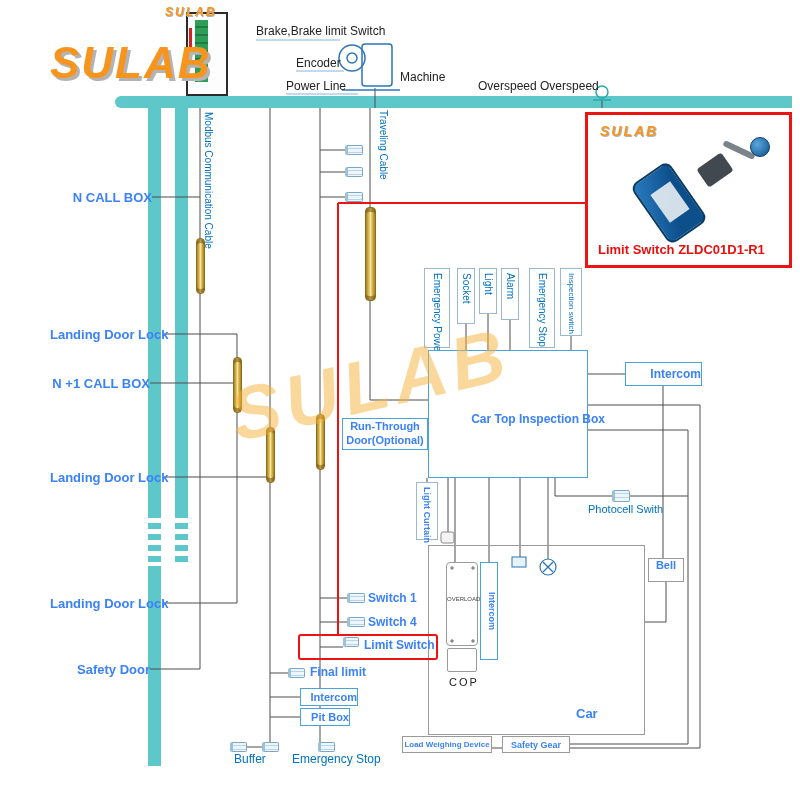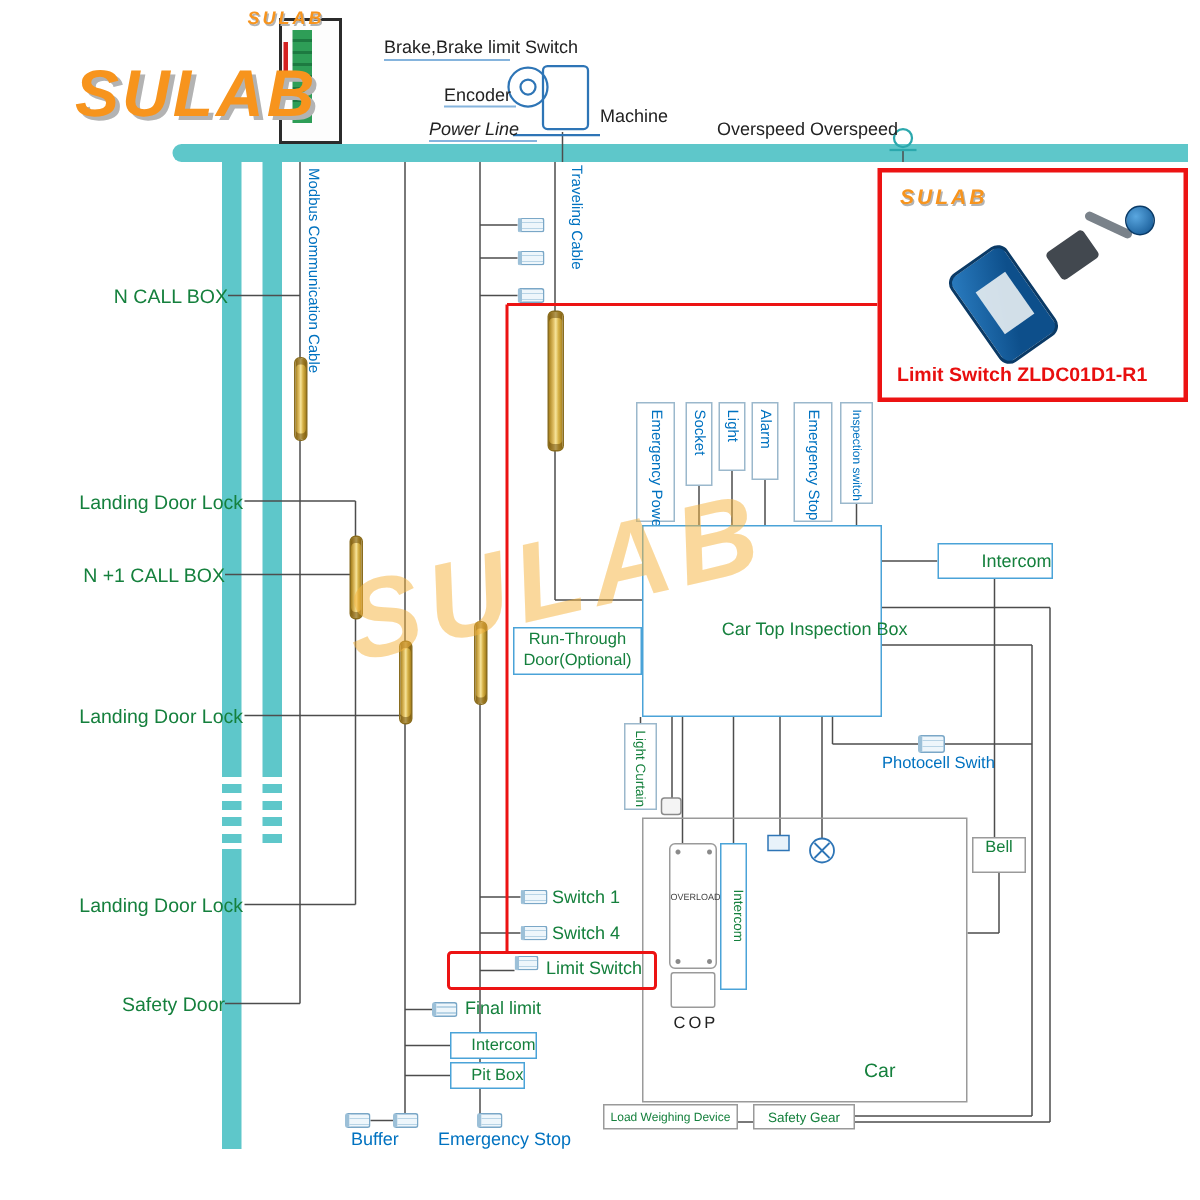--- a/index.html
+++ b/index.html
@@ -1,21 +1,21 @@
 <!DOCTYPE html>
 <html><head>
 <meta charset="utf-8">
 <style>
   * { margin:0; padding:0; box-sizing:border-box; }
   body { background:#fff; font-family:"Liberation Sans", sans-serif; }
   #diagram { position:relative; width:800px; height:800px; background:#fff; overflow:hidden; }
   .abs { position:absolute; }
   .tealbar { background:#5ec7ca; }
   .tealdash { background:repeating-linear-gradient(180deg,#5ec7ca 0 6px,rgba(0,0,0,0) 6px 11px); }
-  .t  { color:#15803d; font-size:12px; white-space:nowrap; }
+  .t  { color:#3b82f6; font-size:12px; white-space:nowrap;font-weight:bold; }
   .bl { color:#0072c0; font-size:12px; white-space:nowrap; }
   .k  { color:#222; font-size:12px; white-space:nowrap; }
   .vt { writing-mode:vertical-lr; }
   .nv { white-space:nowrap; }
   .bluebox { border:1px solid #4aa3d8; background:#fff; display:flex; align-items:center; justify-content:flex-end; text-align:center; }
   .graybox { border:1px solid #9a9a9a; background:#fff; }
   .port { border:1px solid #9bb8cc; background:#fff; display:flex; justify-content:center; padding-top:4px; }
   .connector { background:#eef6fb; border:1px solid #7aa7c7; border-left:3px solid #9cc0d8; border-radius:2px;
     background-image:linear-gradient(180deg, rgba(0,0,0,0) 2px, #b8d4e6 2px, #b8d4e6 3px, rgba(0,0,0,0) 3px, rgba(0,0,0,0) 6px, #b8d4e6 6px, #b8d4e6 7px, rgba(0,0,0,0) 7px); }
   .cable { background:linear-gradient(90deg,#a8821e,#e3c268 35%,#f6e49b 50%,#d8b44a 70%,#a8821e); border:1px solid #8a6d1f; border-radius:4px; box-shadow:inset 0 4px 0 rgba(90,60,0,.45), inset 0 -4px 0 rgba(90,60,0,.45); }
@@ -196,21 +196,21 @@
   <div class="abs t" style="left:52px;top:376px;width:98px;text-align:right;font-size:13px;">N +1 CALL BOX</div>
   <div class="abs t" style="left:50px;top:470px;width:112px;text-align:right;font-size:13px;">Landing Door Lock</div>
   <div class="abs t" style="left:50px;top:596px;width:112px;text-align:right;font-size:13px;">Landing Door Lock</div>
   <div class="abs t" style="left:60px;top:662px;width:90px;text-align:right;font-size:13px;">Safety Door</div>
 
   <div class="abs vt bl nv" style="left:203px;top:112px;font-size:10px;">Modbus Communication Cable</div>
   <div class="abs vt bl nv" style="left:378px;top:110px;font-size:10px;">Traveling Cable</div>
 
   <div class="abs k" style="left:256px;top:24px;">Brake,Brake limit Switch</div>
   <div class="abs k" style="left:296px;top:56px;">Encoder</div>
-  <div class="abs k" style="left:286px;top:79px;font-style:italic;">Power Line</div>
+  <div class="abs k" style="left:286px;top:79px;">Power Line</div>
   <div class="abs k" style="left:400px;top:70px;">Machine</div>
   <div class="abs k" style="left:478px;top:79px;">Overspeed Overspeed</div>
 
   <div class="abs t" style="left:368px;top:591px;">Switch 1</div>
   <div class="abs t" style="left:368px;top:615px;">Switch 4</div>
   <div class="abs t" style="left:364px;top:638px;">Limit Switch</div>
   <div class="abs" style="left:298px;top:634px;width:140px;height:26px;border:2px solid #ec1313;border-radius:3px;"></div>
   <div class="abs t" style="left:310px;top:665px;">Final limit</div>
   <div class="abs bluebox" style="left:300px;top:688px;width:58px;height:18px;">
     <span class="t" style="font-size:11px;">Intercom</span>

